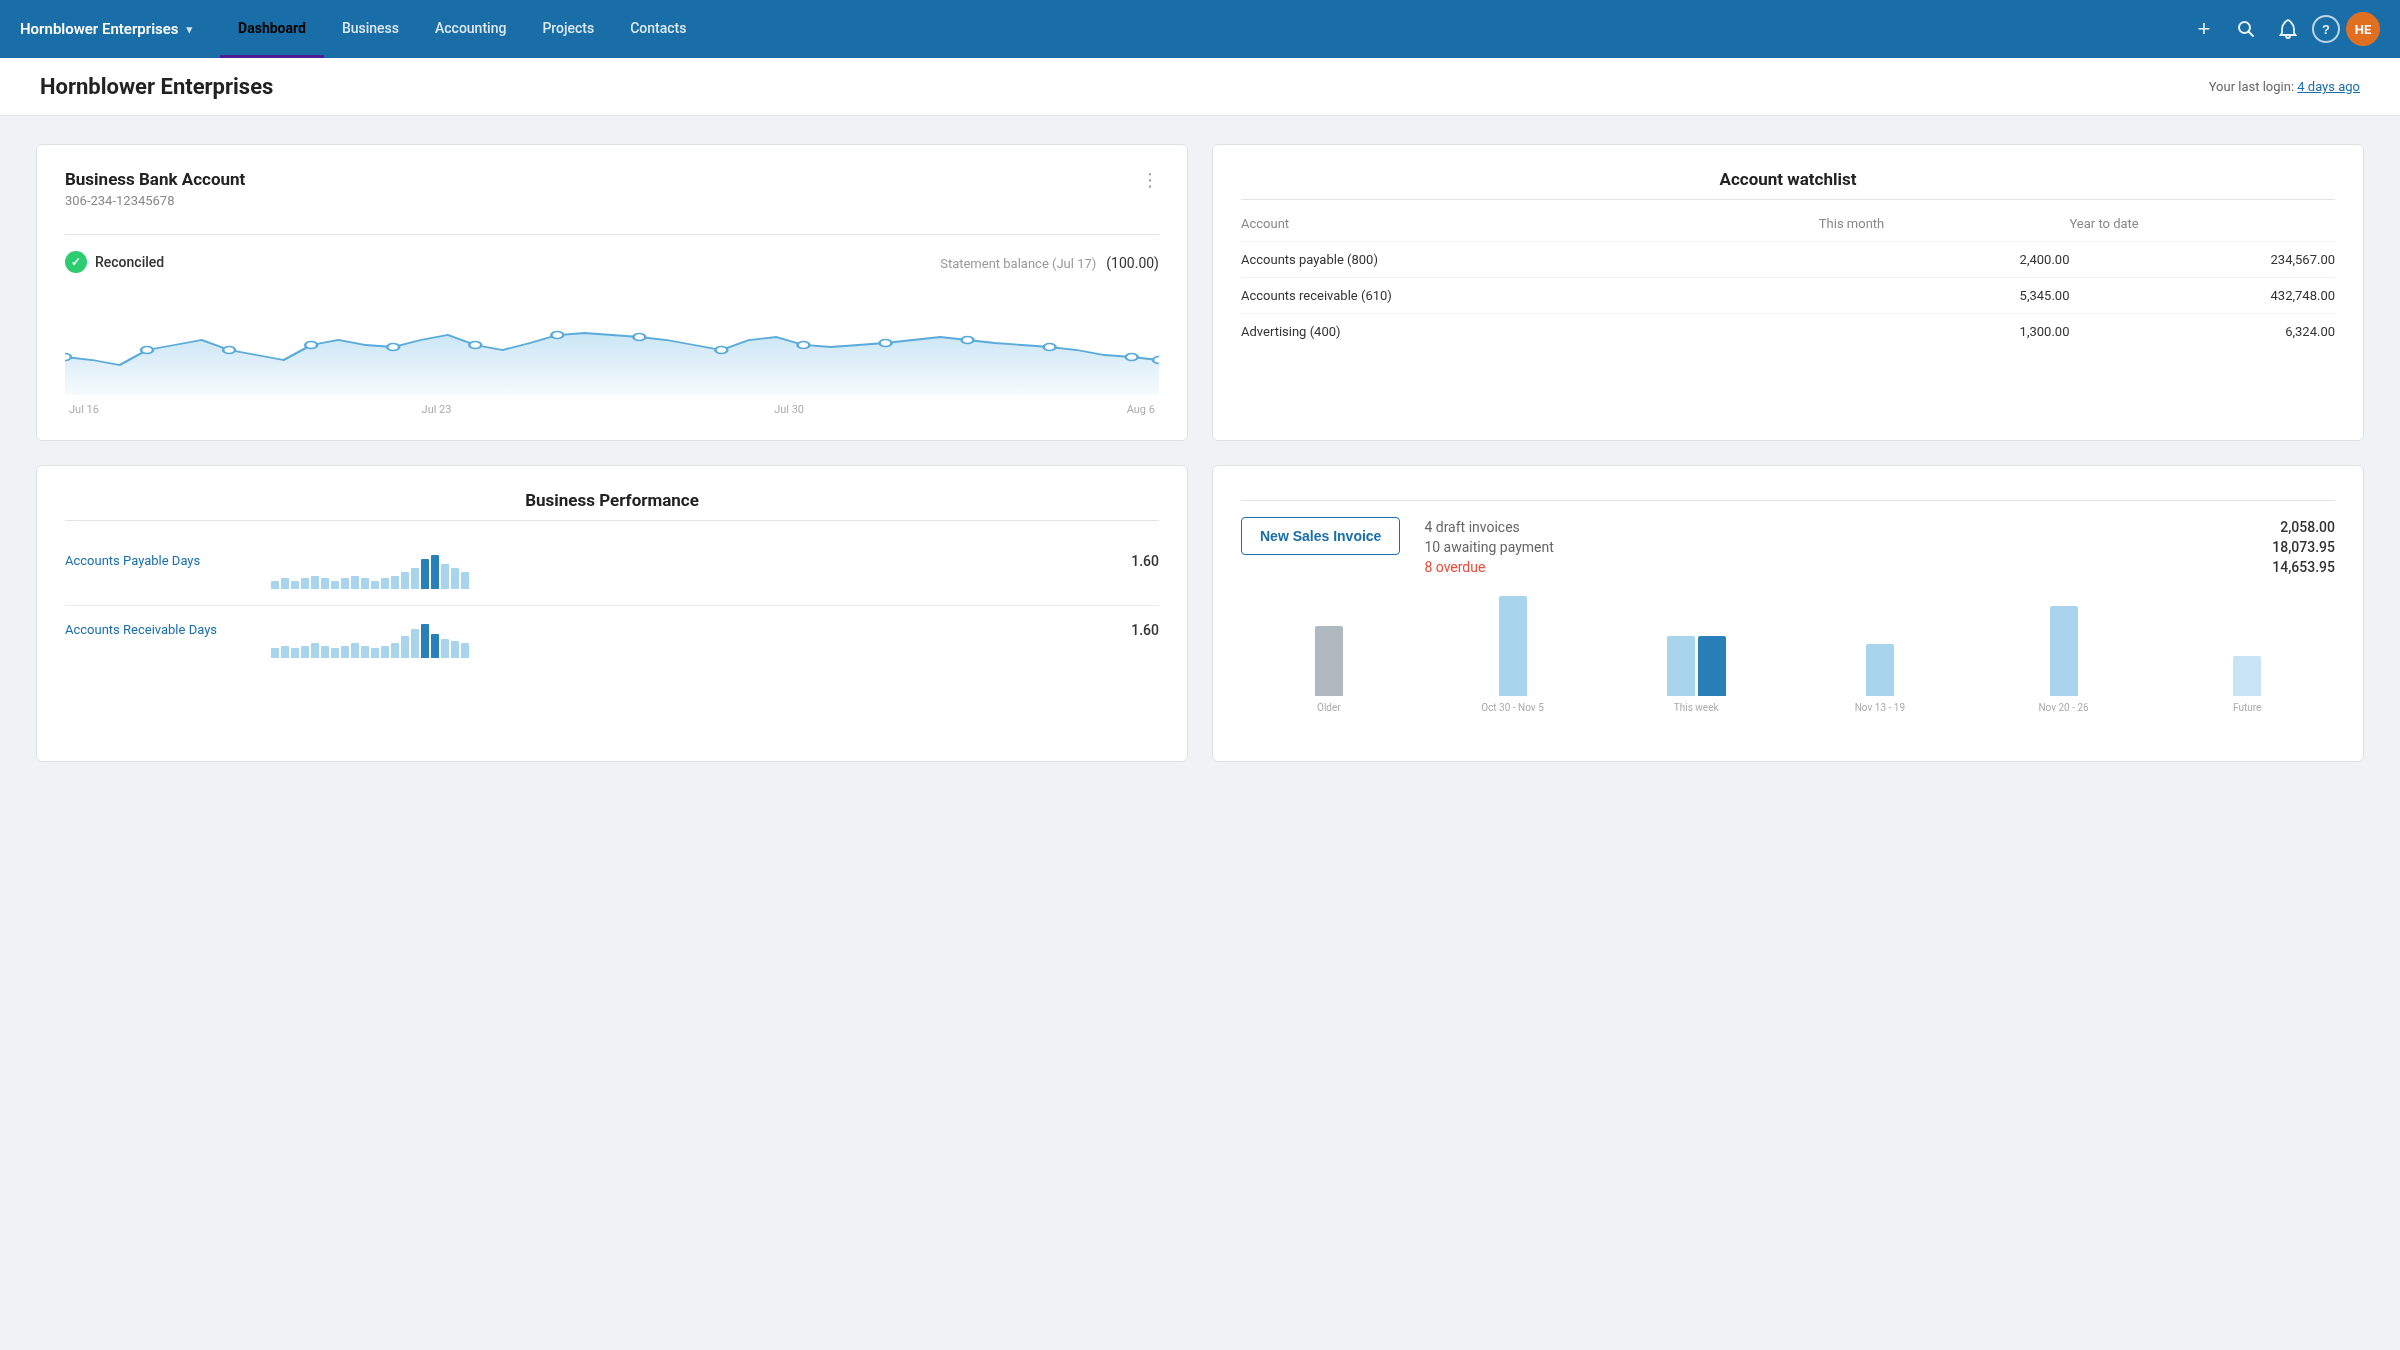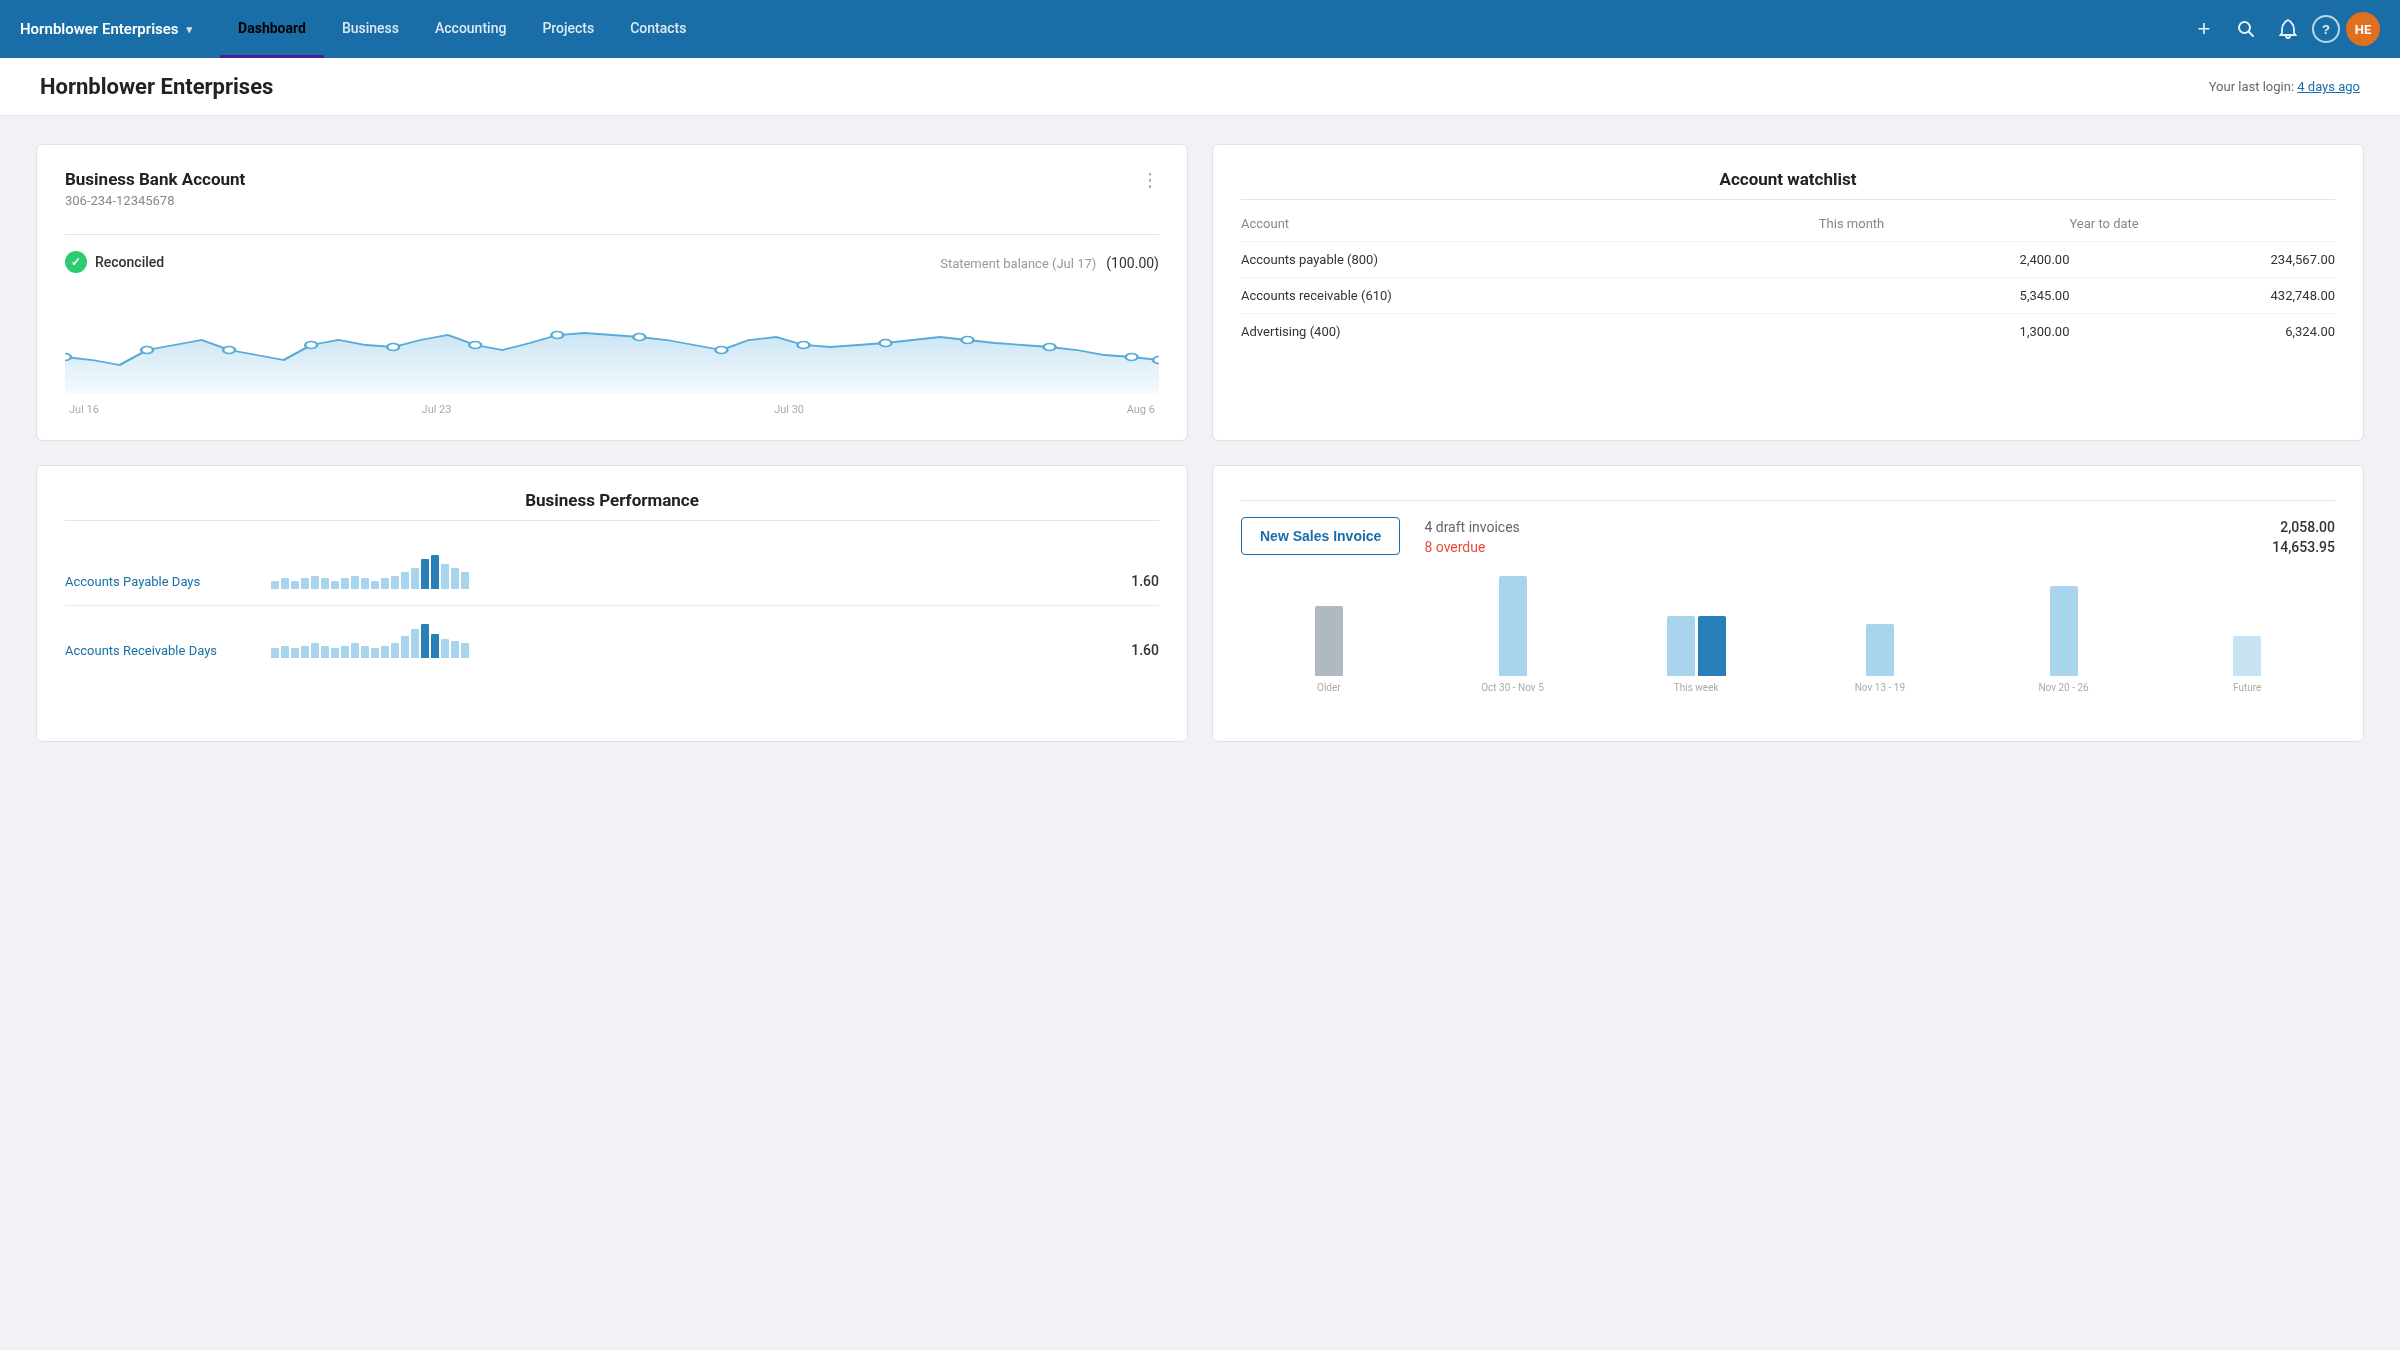--- a/index.html
+++ b/index.html
@@ -184,21 +184,21 @@
       display: flex;
       justify-content: space-between;
       font-size: 11px;
       color: #aaa;
       padding: 0 4px;
     }
 
     
     .perf-row {
       display: flex;
-      align-items: flex-end;
+      align-items: flex-start;
       padding: 16px 0;
       border-bottom: 1px solid #e8ecf0;
       gap: 16px;
     }
     .perf-row:last-child { border-bottom: none; }
     .perf-label {
       font-size: 13px;
       color: #1a6ea8;
       width: 190px;
       flex-shrink: 0;
@@ -515,20 +515,24 @@
 
   <div class="card">
     <hr class="card-divider">
     <div class="invoices-top">
       <button class="new-invoice-btn">New Sales Invoice</button>
       <div class="invoice-stats" id="invoice-stats-container">
           <div class="invoice-stats-row">
     <span class="stat-label">4 draft invoices</span>
     <span class="stat-value">2,058.00</span>
   </div>
+          <div class="invoice-stats-row">
+    <span class="stat-label">10 awaiting payment</span>
+    <span class="stat-value">18,073.95</span>
+  </div>
           <div class="invoice-stats-row overdue">
     <span class="stat-label">8 overdue</span>
     <span class="stat-value">14,653.95</span>
   </div>
         </div>
     </div>
 
     <div class="bar-chart" id="invoices-bar-chart">
         <div class="bar-group">
           <div class="bar-pair">

